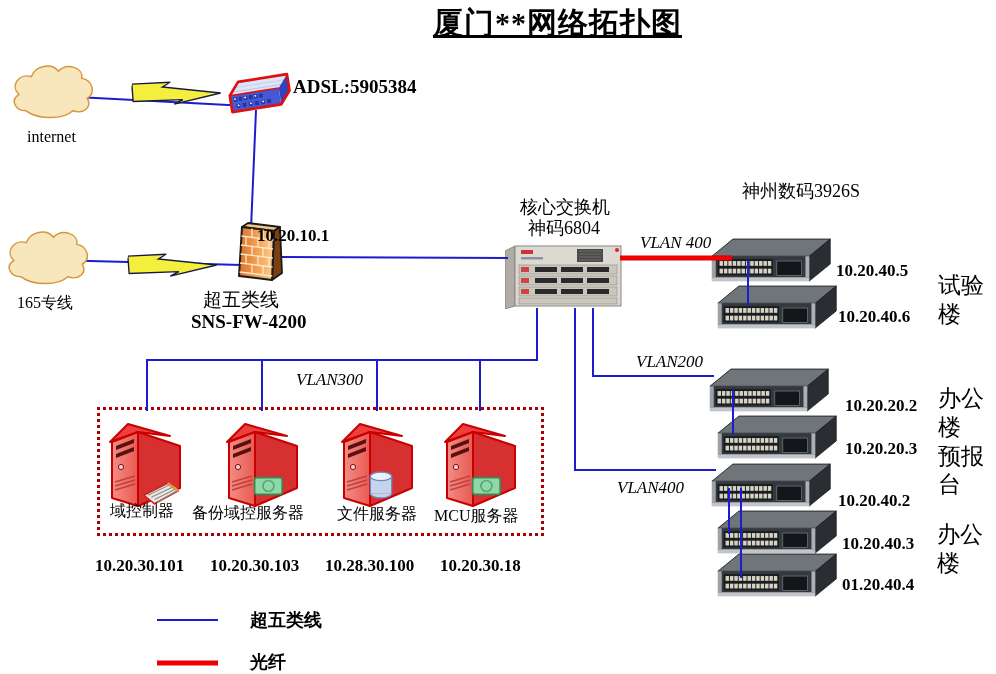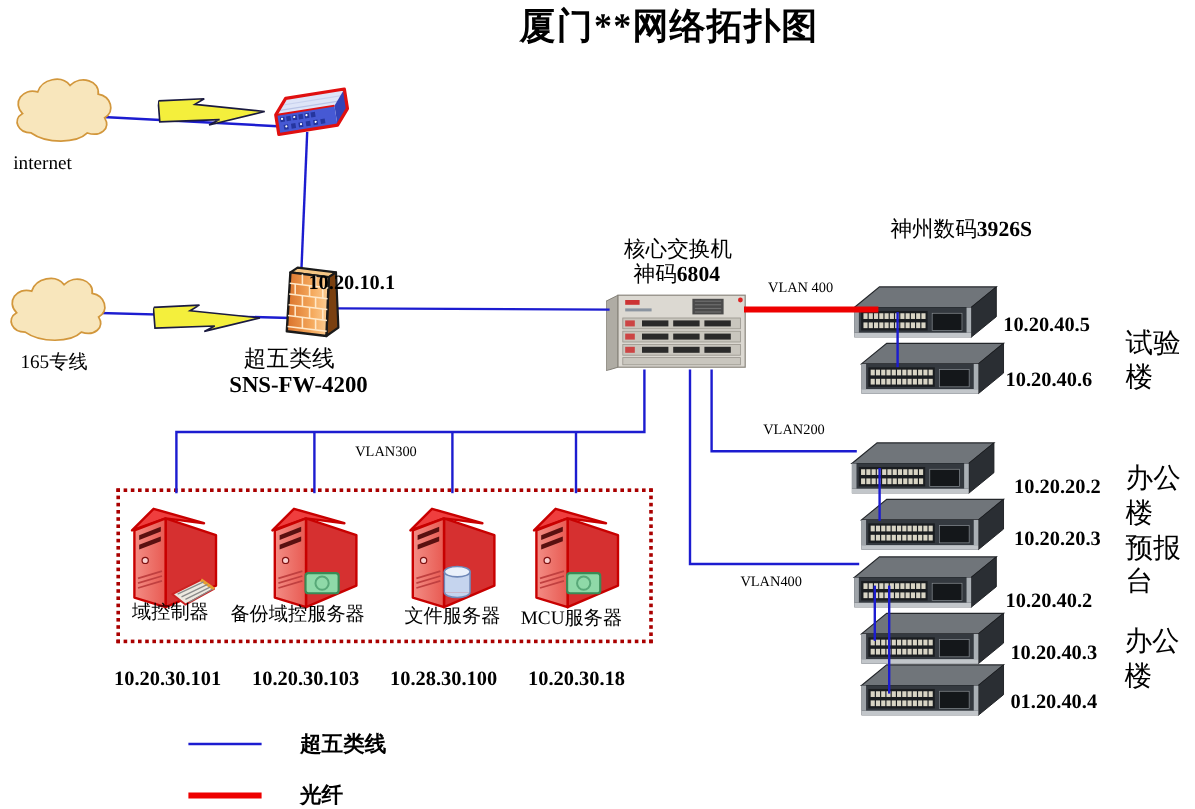--- a/index.html
+++ b/index.html
@@ -2,31 +2,31 @@
 <html><head>
 <meta charset="utf-8">
 <style>
   html,body{margin:0;padding:0;background:#fff;}
   #canvas{
     position:relative;width:996px;height:674px;background:#ffffff;overflow:hidden;
     font-family:"Liberation Serif","DejaVu Serif",serif;color:#000;
   }
   .abs{position:absolute;}
   .lbl{position:absolute;white-space:nowrap;line-height:1.15;}
-  .title{font-size:30px;font-weight:bold;letter-spacing:1px;}
+  .title{font-size:30px;font-weight:bold;letter-spacing:1px;text-decoration:underline;}
   .ip{font-size:17px;font-weight:bold;margin-top:15px;}
-  .vlan{font-size:12px;}
+  .vlan{font-size:17px;font-style:italic;}
   .building{font-size:23px;white-space:pre-line;line-height:1.25;}
   .devname{font-size:19px;}
   .devname-b{font-size:19px;font-weight:bold;}
   .corename{font-size:18px;}
   .srvname{font-size:16px;}
   .cloudlbl{font-size:16px;}
   .legendlbl{font-size:18px;font-weight:bold;}
-  .num-b{font-weight:bold;}
+  .num-b{font-weight:normal;}
   .z0{z-index:0;} .z1{z-index:1;} .z2{z-index:2;} .z3{z-index:3;}
   #server-box{
     position:absolute;left:97px;top:407px;width:441px;height:123px;
     border:3px dotted #AA0000;z-index:0;
   }
   svg.icon{position:absolute;display:block;}
 </style>
 </head>
 <body>
 
@@ -315,23 +315,24 @@
       <use href="#sym-money"></use>
     </svg>
 
   <svg class="abs z2" style="left:150px;top:610px" width="200" height="60">
     <line x1="7" y1="10" x2="68" y2="10" stroke="#1C1CD0" stroke-width="2"></line>
     <line x1="7" y1="53" x2="68" y2="53" stroke="#EE0000" stroke-width="5"></line>
   </svg>
 
   <div class="lbl title z3" style="left:433px;top:6px">厦门**网络拓扑图</div>
 
-  <div class="lbl cloudlbl z3" style="left:11px;top:128px">internet</div>
+  <div class="lbl cloudlbl z3" style="left:27px;top:128px">internet</div>
   <div class="lbl cloudlbl z3" style="left:17px;top:294px">165专线</div>
 
+  <div class="lbl devname-b z3" style="left:293px;top:76px">ADSL:5905384</div>
 
   <div class="lbl ip z3" style="left:257px;top:211px">10.20.10.1</div>
   <div class="lbl devname z3" style="left:203px;top:289px">超五类线</div>
   <div class="lbl devname-b z3" style="left:191px;top:311px">SNS-FW-4200</div>
 
   <div class="lbl corename z3" style="left:520px;top:197px">核心交换机</div>
   <div class="lbl corename z3" style="left:528px;top:218px"><span>神码</span><span class="num-b">6804</span></div>
 
   <div class="lbl corename z3" style="left:742px;top:181px"><span>神州数码</span><span class="num-b">3926S</span></div>
 

